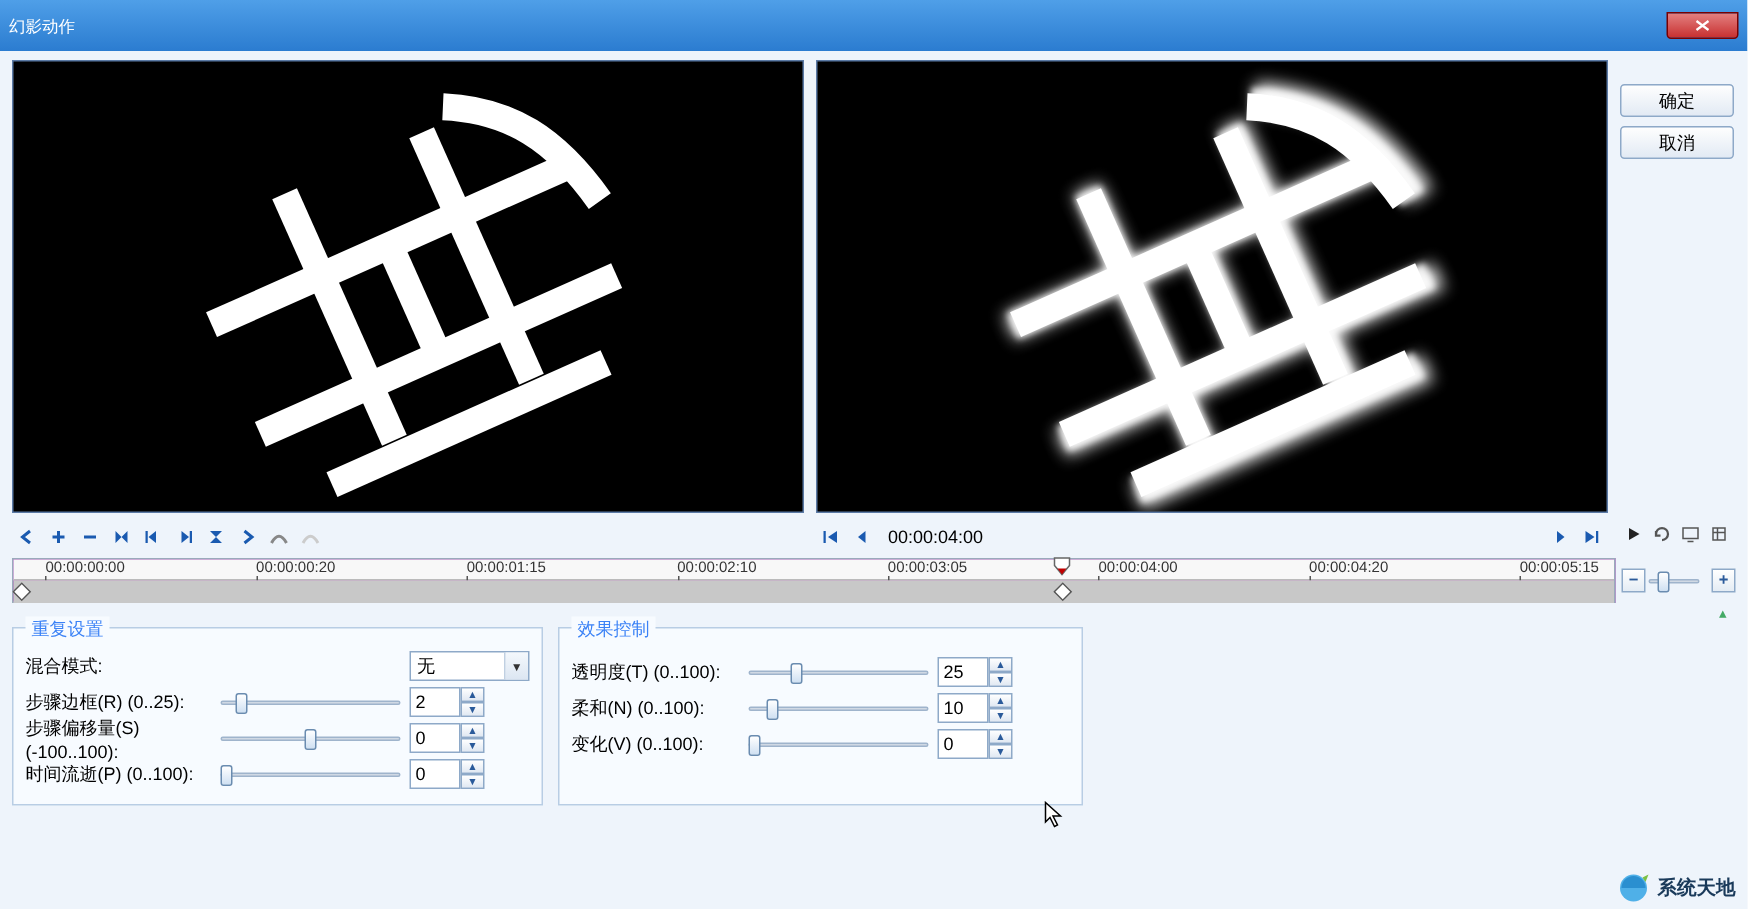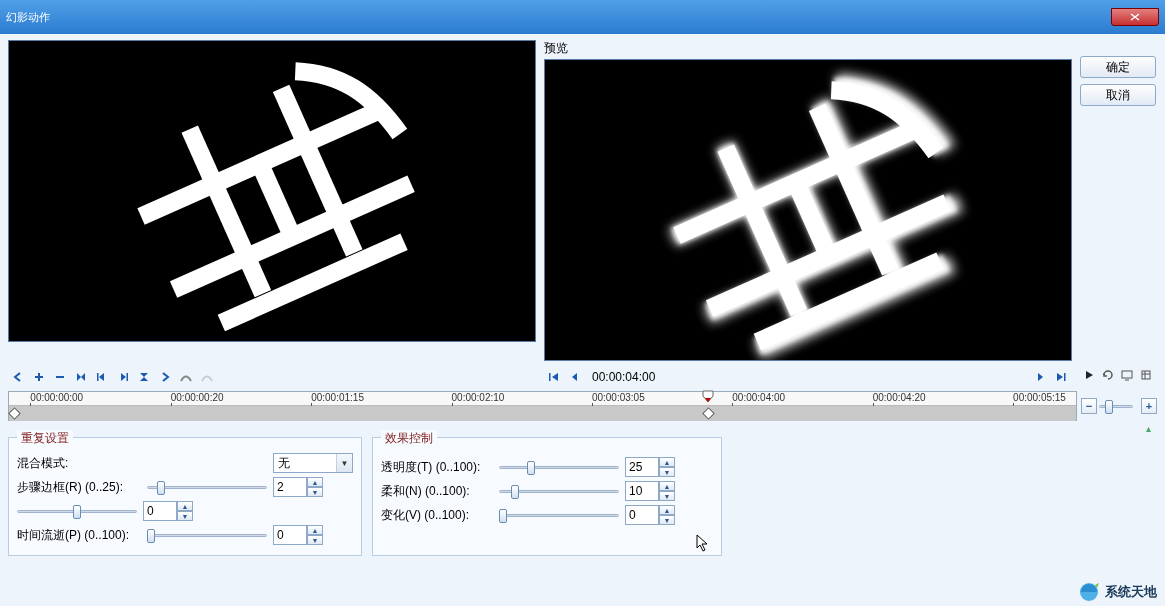--- a/index.html
+++ b/index.html
@@ -41,21 +41,21 @@
 .marker { position: absolute; top: -2px; width: 12px; height: 10px; }
 .marker svg { width: 12px; height: 14px; }
 .tl-controls { width: 80px; display:flex; align-items:center; gap:2px; padding-left:4px; padding-top:6px; }
 .tl-btn { width:16px; height:16px; border:1px solid #8ea9c8; background:linear-gradient(#fff,#e4ecf4); display:flex;align-items:center;justify-content:center; cursor:pointer; font-size:11px; font-weight:bold; color:#2a5a9a; }
 
 .collapse-bar { height:14px; display:flex; justify-content:flex-end; align-items:center; padding-right:6px; }
 .collapse-bar span { color:#4a6; cursor:pointer; font-size:10px; }
 
 .settings { display: flex; gap: 10px; margin-top: 2px; }
 .group { border: 1px solid #b8cde4; background: #f7fbff; padding: 0 8px 8px 8px; position: relative; }
-.group-title { position: relative; top: -8px; background: #f7fbff; display: inline-block; padding: 0 4px; color: #7f1d1d; font-size: 12px; }
+.group-title { position: relative; top: -8px; background: #f7fbff; display: inline-block; padding: 0 4px; color: #3b82f6; font-size: 12px; }
 .g1 { width: 348px; }
 .g2 { width: 350px; }
 .field-row { display: flex; align-items: center; height: 24px; }
 .field-label { width: 130px; font-size: 12px; }
 .g2 .field-label { width: 118px; }
 .slider { flex: 0 0 120px; height: 18px; position: relative; margin-right: 6px; }
 .slider-track { position:absolute; top:8px; left:0; right:0; height:3px; background:#d0d9e4; border:1px solid #9fb4cc; border-radius:2px; }
 .slider-thumb { position:absolute; top:3px; width:8px; height:14px; background:linear-gradient(#fff,#cfe0f2); border:1px solid #6a8cb0; border-radius:2px; cursor:pointer; }
 .spinner { display:flex; }
 .spin-input { width: 34px; height: 20px; border:1px solid #8ea9c8; font-size:12px; padding:0 3px; }
@@ -94,21 +94,20 @@
             <path d="M60 180 L320 180"></path>
               <path d="M190 100 L190 180"></path>
             <path d="M260 30 C300 50 320 80 330 130"></path>
             <path d="M90 230 L290 230"></path>
           </g>
         </svg>
       </div>
     </div>
 
     <div class="preview-col right">
-      <div class="label">预览</div>
       <div class="canvas">
         <svg class="rot" width="380" height="260" viewBox="0 0 380 260">
           <g class="glyph glyph-blur" transform="translate(-8,-6) scale(1.06)">
             <path d="M60 100 L320 100"></path>
               <path d="M140 40 L140 220"></path>
               <path d="M240 40 L240 220"></path>
             <path d="M60 180 L320 180"></path>
               <path d="M190 100 L190 180"></path>
             <path d="M260 30 C300 50 320 80 330 130"></path>
             <path d="M90 230 L290 230"></path>
@@ -311,20 +310,21 @@
           </div>
         <div class="spinner">
           <input class="spin-input" value="2" style="">
           <div class="spin-btns">
               <div class="spin-b">▲</div>
               <div class="spin-b">▼</div>
             </div>
         </div>
       </div>
       <div class="field-row">
+        <span class="field-label">步骤偏移量(S) (-100..100):</span>
         <div class="slider">
             <div class="slider-track"></div>
             <div class="slider-thumb" style="left:56px;"></div>
           </div>
         <div class="spinner">
           <input class="spin-input" value="0" style="">
           <div class="spin-btns">
               <div class="spin-b">▲</div>
               <div class="spin-b">▼</div>
             </div>

